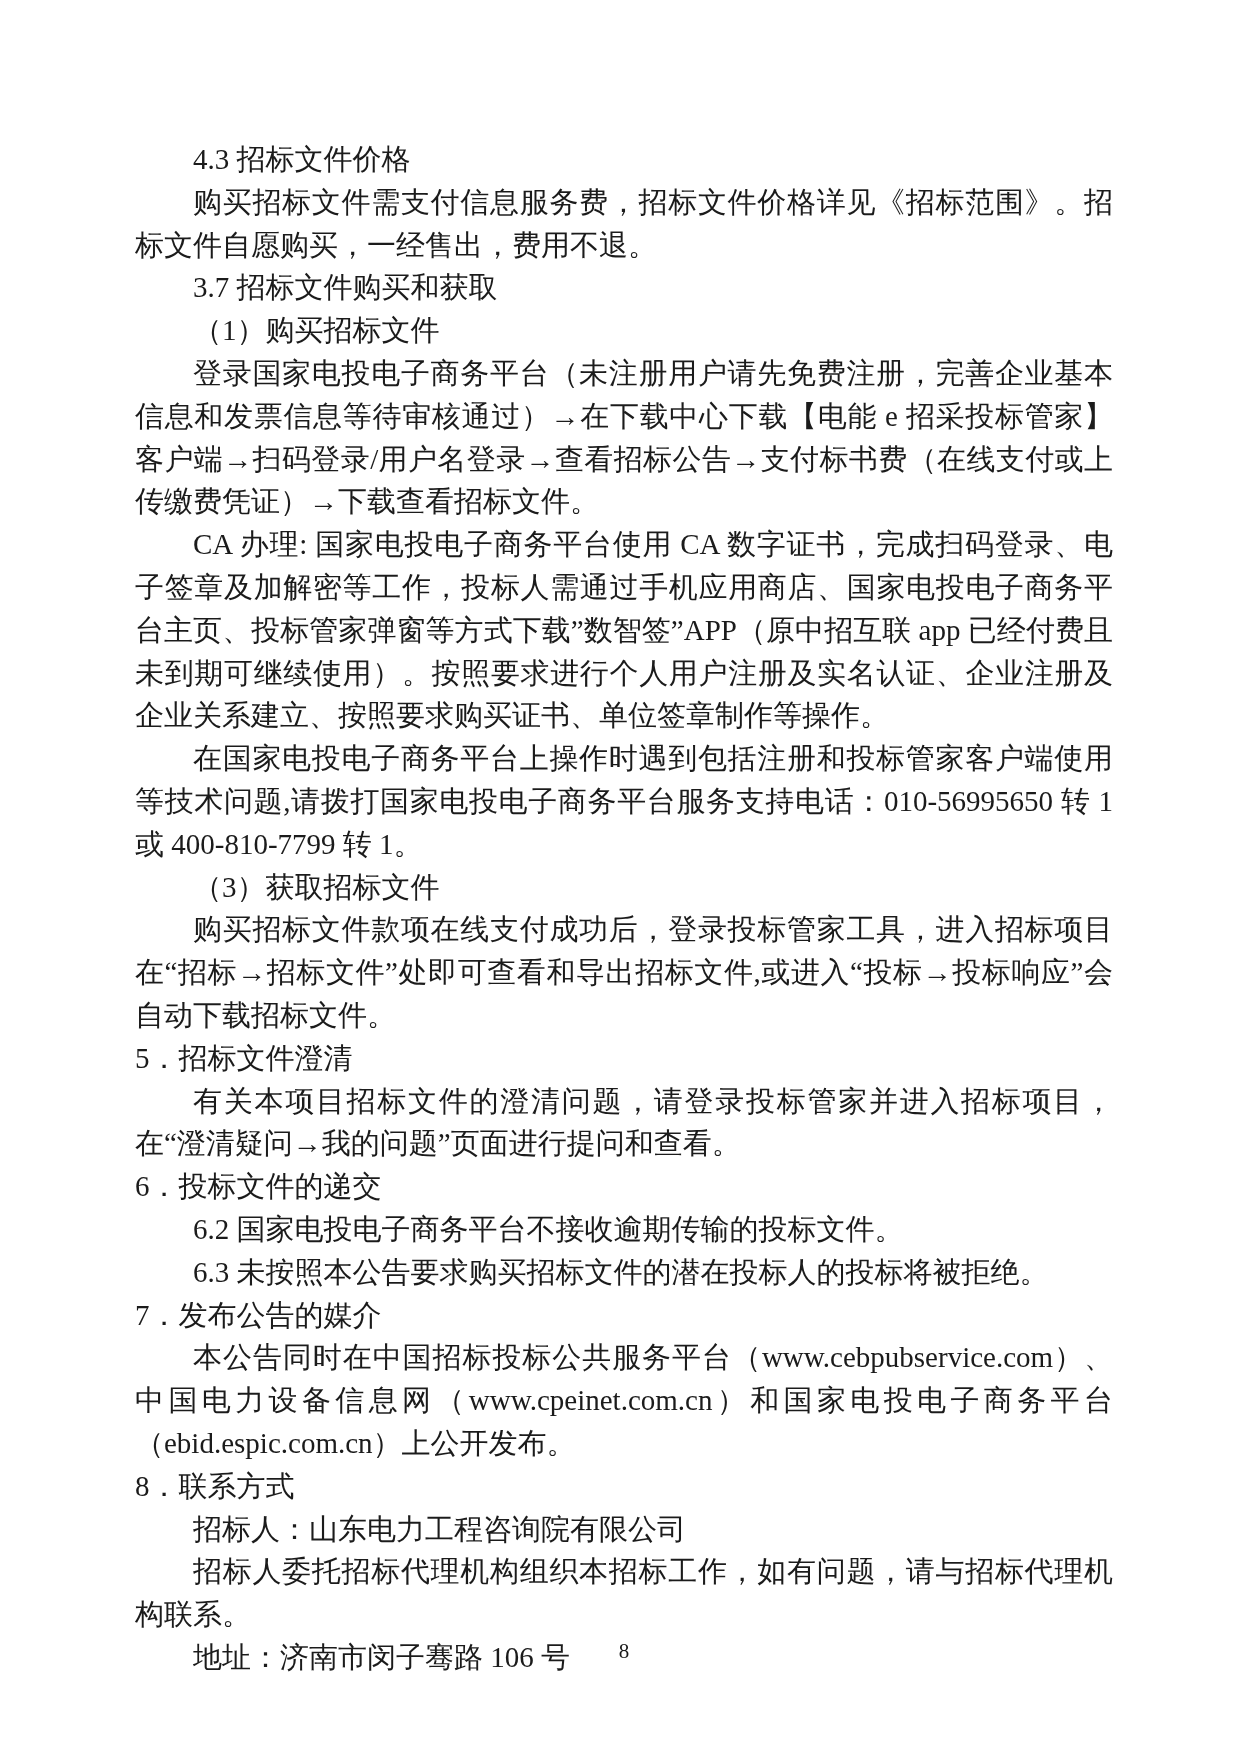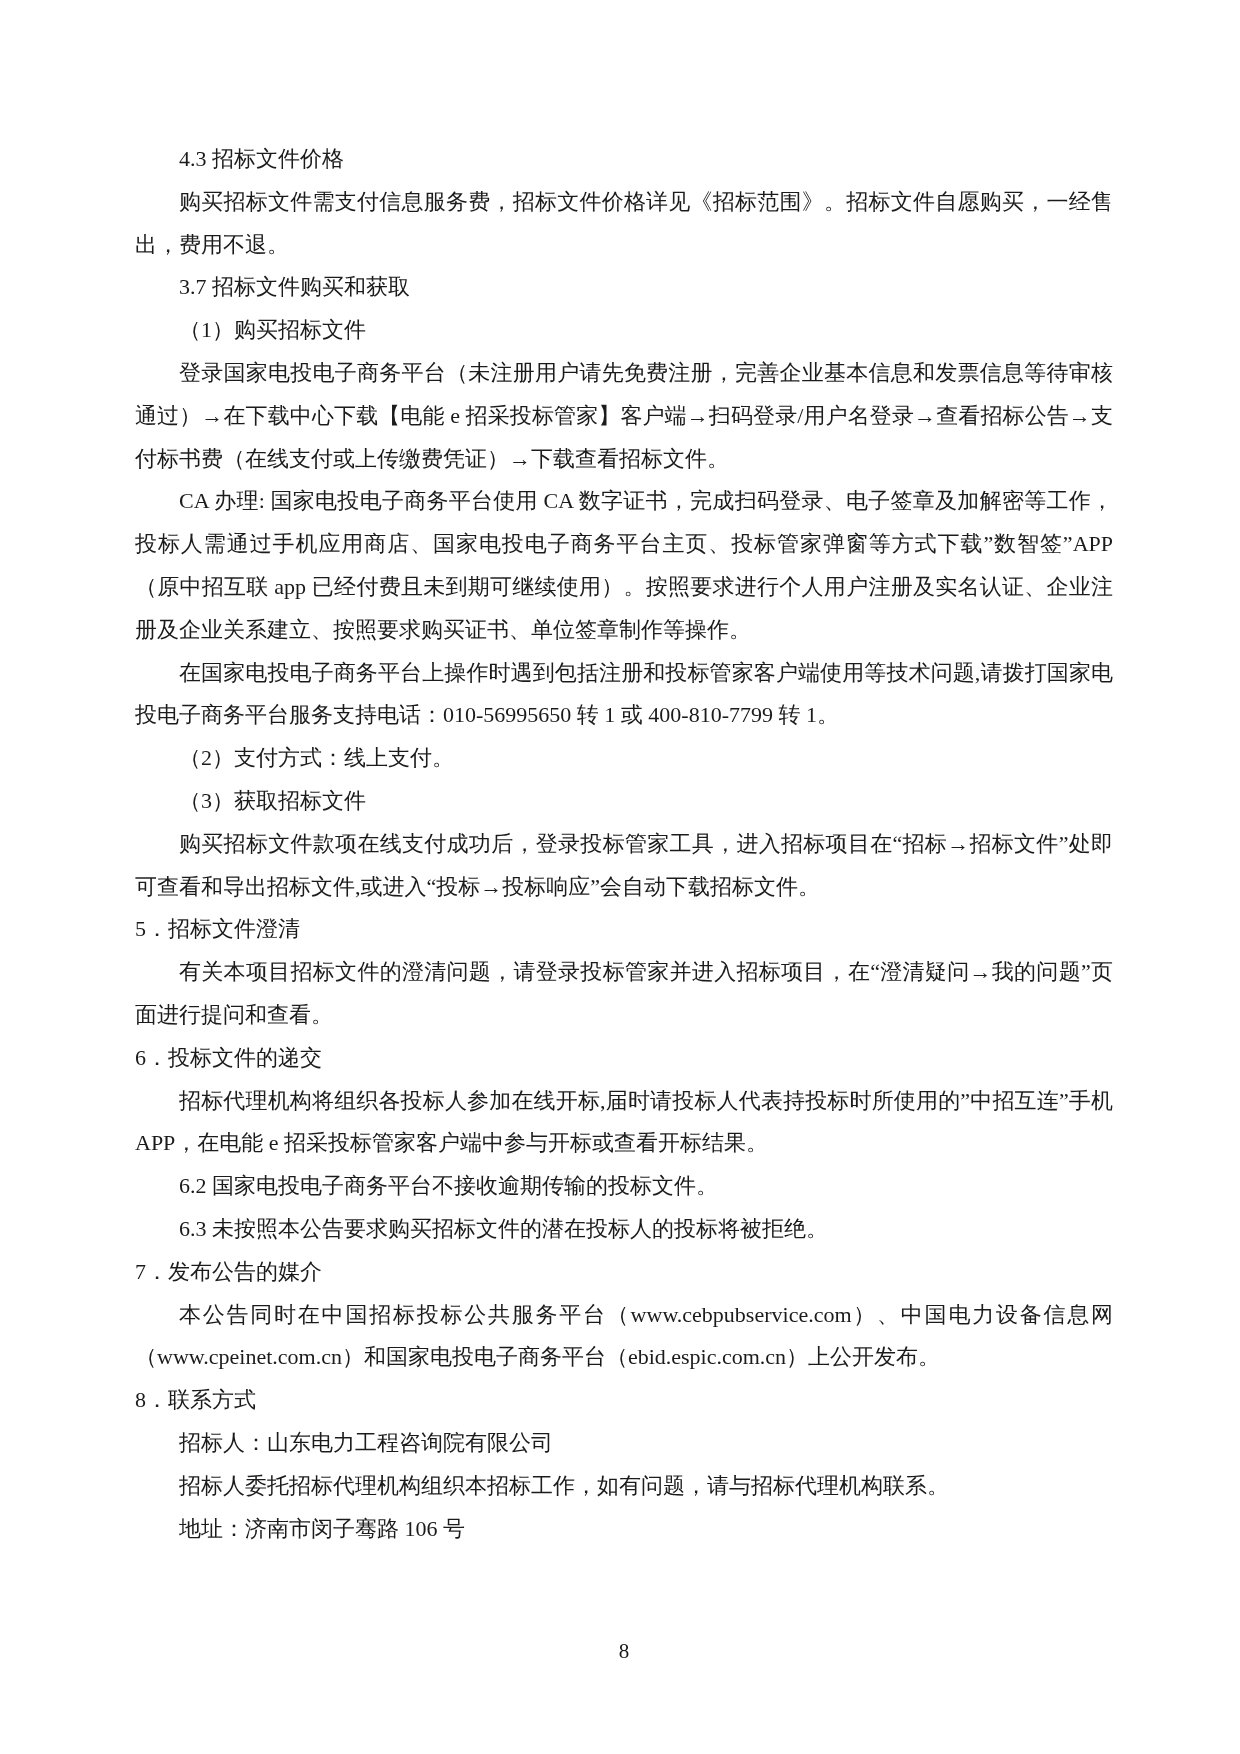--- a/index.html
+++ b/index.html
@@ -17,21 +17,21 @@
     color: #1b1b1b;
   }
   .content {
     position: absolute;
     left: 135px;
     top: 138px;
     width: 978px;
   }
   .para {
     margin: 0;
-    font-size: 22px;
+    font-size: 29px;
     line-height: 42.8px;
     text-align: justify;
     text-justify: inter-ideograph;
     text-indent: 2em;
     word-break: break-word;
   }
   .para.heading {
     text-indent: 0;
   }
   .bold {
@@ -53,27 +53,25 @@
 
 <div class="page">
   <main class="content">
       <p class="para item"><span>4.3 招标文件价格</span></p>
       <p class="para body"><span>购买招标文件需支付信息服务费，招标文件价格详见《招标范围》。招标文件自愿购买，一经售出，费用不退。</span></p>
       <p class="para item"><span>3.7 招标文件购买和获取</span></p>
       <p class="para item"><span>（1）购买招标文件</span></p>
       <p class="para body"><span>登录国家电投电子商务平台（未注册用户请先免费注册，完善企业基本信息和发票信息等待审核通过）→在下载中心下载【电能 e 招采投标管家】客户端→扫码登录/用户名登录→查看招标公告→支付标书费（在线支付或上传缴费凭证）→下载查看招标文件。</span></p>
       <p class="para body"><span>CA 办理: 国家电投电子商务平台使用 CA 数字证书，完成扫码登录、电子签章及加解密等工作，投标人需通过手机应用商店、国家电投电子商务平台主页、投标管家弹窗等方式下载”数智签”APP（原中招互联 app 已经付费且未到期可继续使用）。按照要求进行个人用户注册及实名认证、企业注册及企业关系建立、按照要求购买证书、单位签章制作等操作。</span></p>
       <p class="para body"><span>在国家电投电子商务平台上操作时遇到包括注册和投标管家客户端使用等技术问题,请拨打国家电投电子商务平台服务支持电话：010-56995650 转 1 或 400-810-7799 转 1。</span></p>
-      <p class="para item"><span>（2）支付方式：线上支付。</span></p>
       <p class="para item"><span>（3）获取招标文件</span></p>
       <p class="para body"><span>购买招标文件款项在线支付成功后，登录投标管家工具，进入招标项目在“招标→招标文件”处即可查看和导出招标文件,或进入“投标→投标响应”会自动下载招标文件。</span></p>
       <p class="para heading"><span>5．招标文件澄清</span></p>
       <p class="para body"><span>有关本项目招标文件的澄清问题，请登录投标管家并进入招标项目，在“澄清疑问→我的问题”页面进行提问和查看。</span></p>
       <p class="para heading"><span>6．投标文件的递交</span></p>
-      <p class="para body"><span>招标代理机构将组织各投标人参加在线开标,届时请投标人代表持投标时所使用的”中招互连”手机APP，在电能 e 招采投标管家客户端中参与开标或查看开标结果。</span></p>
       <p class="para item"><span>6.2 国家电投电子商务平台不接收逾期传输的投标文件。</span></p>
       <p class="para item"><span>6.3 未按照本公告要求购买招标文件的潜在投标人的投标将被拒绝。</span></p>
       <p class="para heading"><span>7．发布公告的媒介</span></p>
       <p class="para body"><span>本公告同时在中国招标投标公共服务平台（www.cebpubservice.com）、中国电力设备信息网（www.cpeinet.com.cn）和国家电投电子商务平台（ebid.espic.com.cn）上公开发布。</span></p>
       <p class="para heading"><span>8．联系方式</span></p>
       <p class="para body"><span>招标人：山东电力工程咨询院有限公司</span></p>
       <p class="para body"><span>招标人委托招标代理机构组织本招标工作，如有问题，请与招标代理机构联系。</span></p>
       <p class="para body"><span>地址：济南市闵子骞路 106 号</span></p>
     </main>
   <div class="page-number">8</div>

